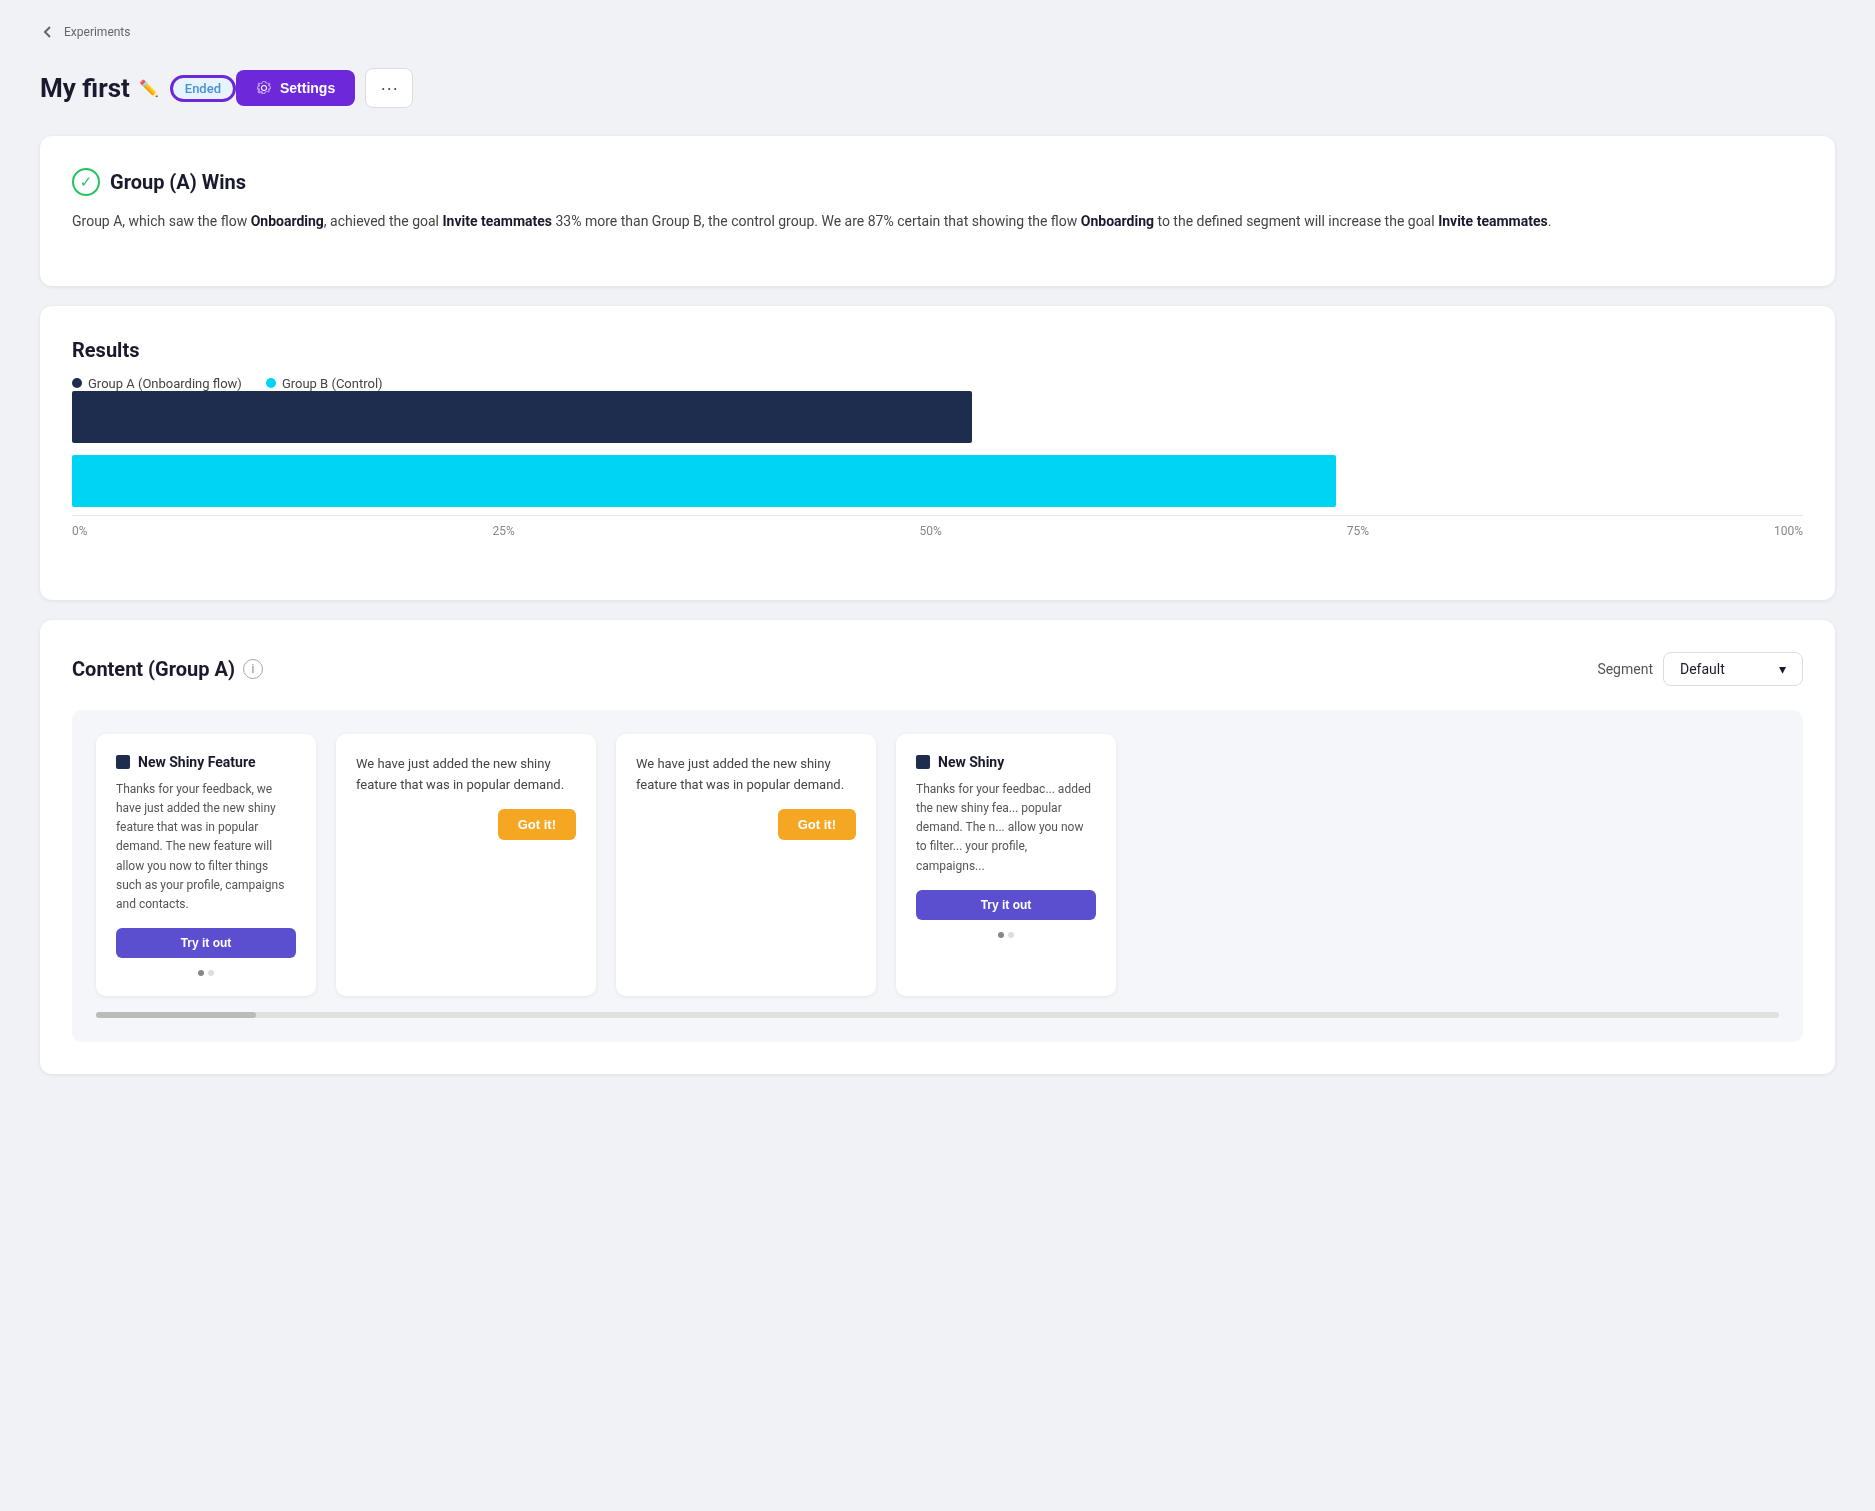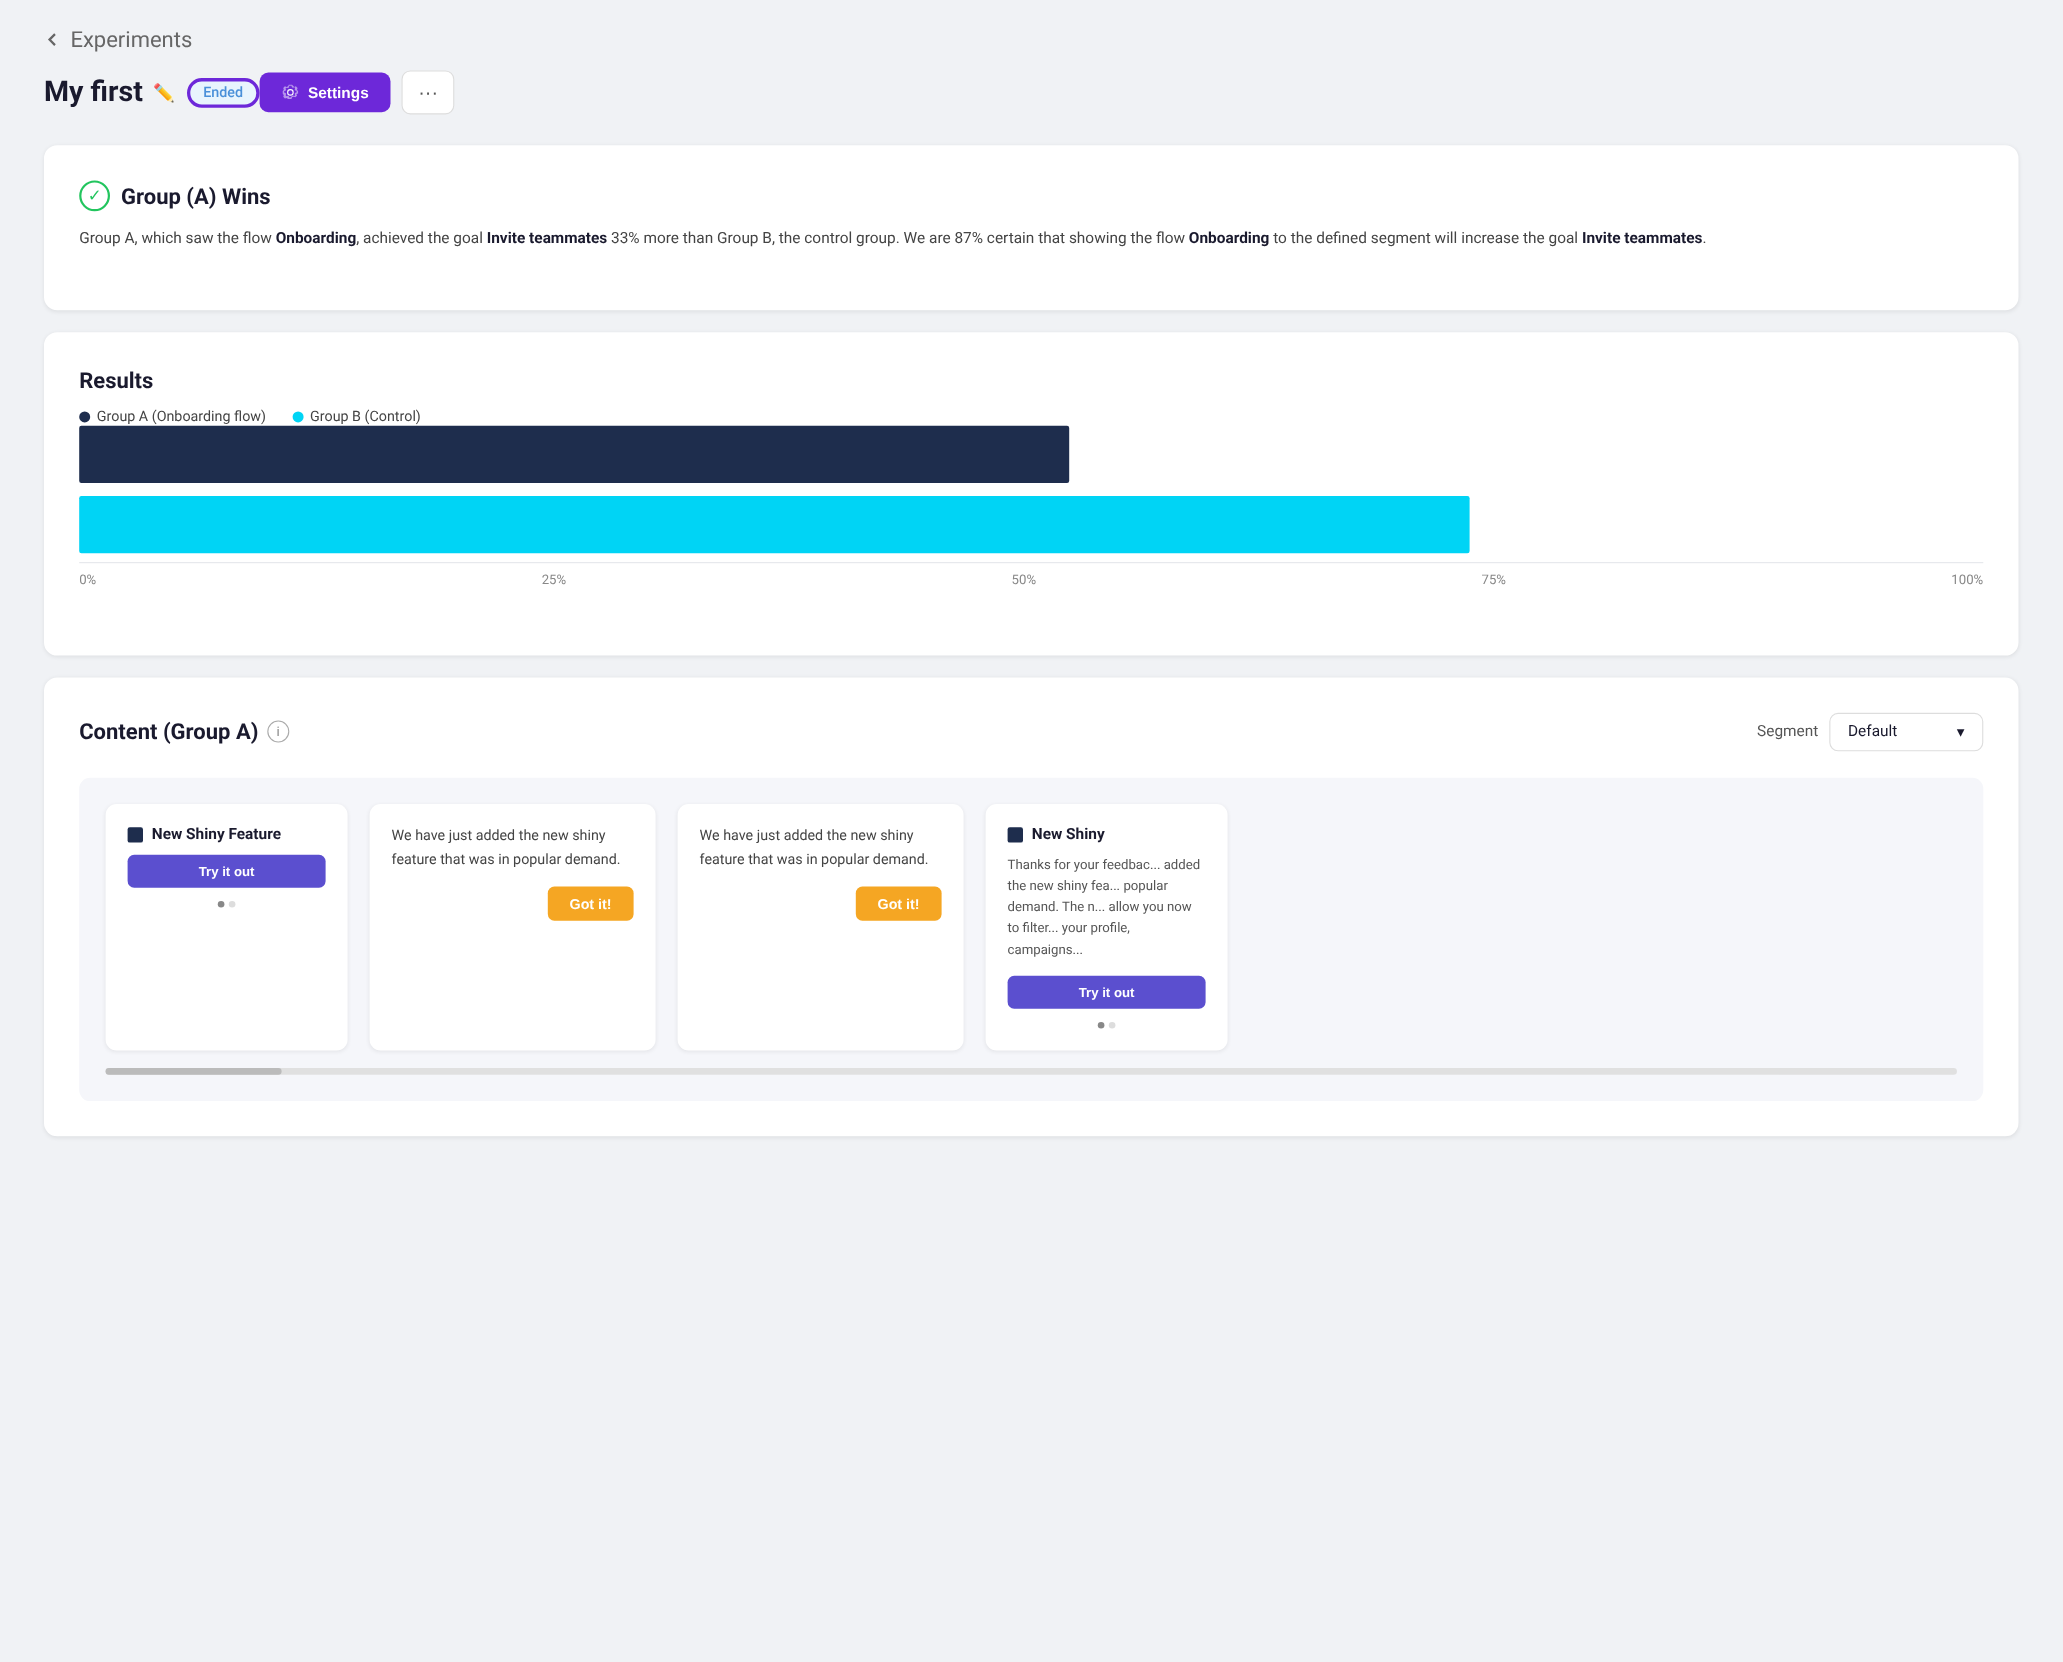--- a/index.html
+++ b/index.html
@@ -12,22 +12,22 @@
     .page-wrapper {
       max-width: 1875px;
       margin: 0 auto;
       padding: 24px 40px;
     }
     .back-nav {
       display: flex;
       align-items: center;
       gap: 8px;
       color: #666;
-      font-size: 20px;
-      margin-bottom: 16px;
+      font-size: 12px;
+      margin-bottom: 28px;
       cursor: pointer;
     }
     .back-nav svg {
       width: 16px;
       height: 16px;
     }
     .page-header {
       display: flex;
       align-items: center;
       justify-content: flex-start;
@@ -447,20 +447,21 @@
     </div>
 
     <div class="flows-scroll">
       <div class="flows-row">
 
         <div class="flow-card">
           <div class="flow-card-header">
             <div class="flow-card-icon"></div>
             <span>New Shiny Feature</span>
           </div>
+          <p class="flow-card-text">Thanks for your feedback, we have just added the new shiny feature that was in popular demand. The new feature will allow you now to filter things such as your profile, campaigns and contacts.</p>
           <button class="try-btn">Try it out</button>
           <div class="card-dots">
             <div class="dot active"></div>
             <div class="dot"></div>
           </div>
         </div>
 
         <div class="toast-card">
           <p class="toast-text">We have just added the new shiny feature that was in popular demand.</p>
           <button class="got-it-btn">Got it!</button>

